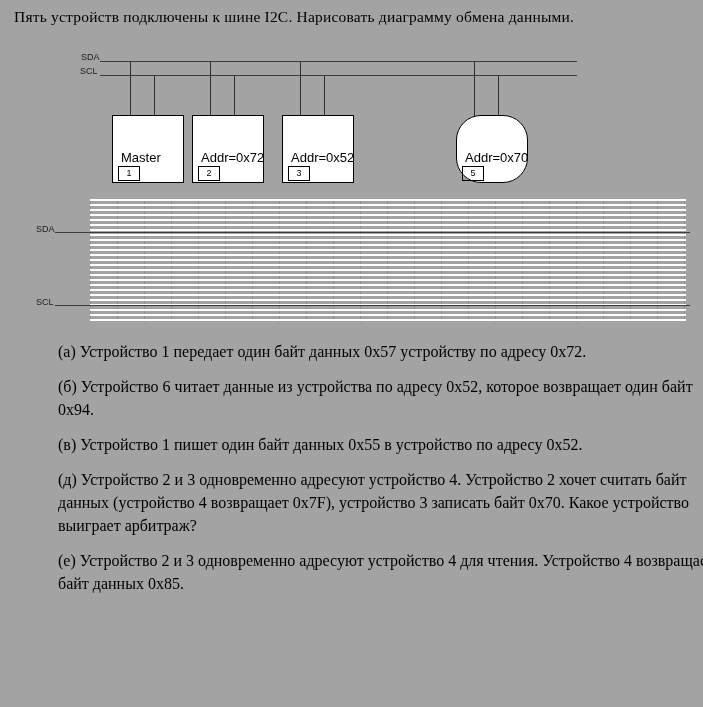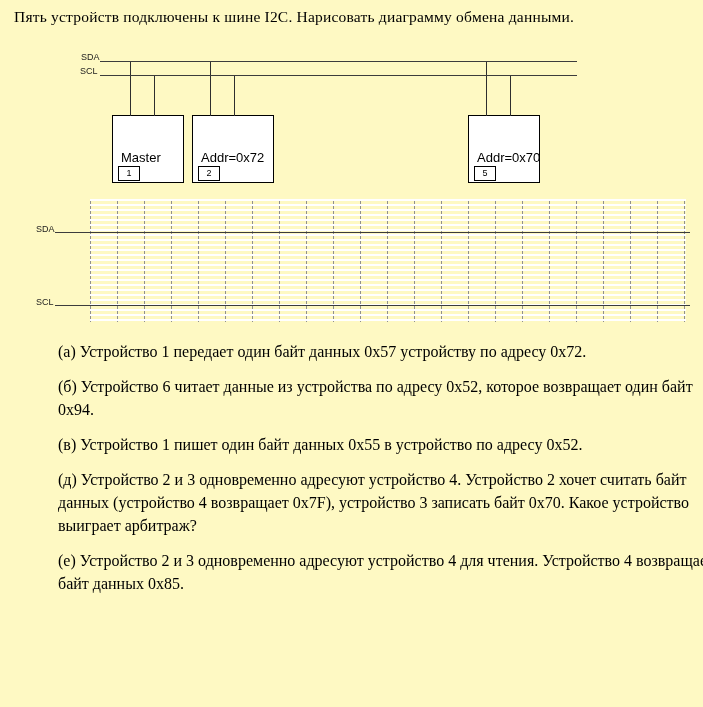--- a/index.html
+++ b/index.html
@@ -1,17 +1,17 @@
 <!DOCTYPE html>
 <html><head>
 <meta charset="utf-8">
 <style>
   html,body { margin:0; padding:0; background:#ffffff; }
   .page {
-    position:relative; width:703px; height:707px; background:#fef9c3;
+    position:relative; width:703px; height:707px; background:#a3a3a3;
     font-family:"Liberation Serif", serif; color:#000; overflow:hidden;text-decoration:underline;
   }
   .title {
     position:absolute; left:14px; top:8px; width:670px;
     font-size:15.5px; letter-spacing:0.2px;
   }
   .hline { position:absolute; height:0; border-top:1px solid #3c3c3c; }
   .small-label {
     position:absolute; font-family:"Liberation Sans", sans-serif;
     font-size:9px; color:#1c1c1c;
@@ -54,30 +54,36 @@
   <div class="small-label" style="left:81px; top:52px;">SDA</div>
   <div class="small-label" style="left:80px; top:66px;">SCL</div>
 
   <div class="device" style="left:112px;">
     <div class="conn conn-sda"></div>
     <div class="conn conn-scl"></div>
     <div class="device-label">Master</div>
     <div class="device-number">1</div>
   </div>
 
-  <div class="device" style="left:192px;padding-left:10px;">
+  <div class="device" style="left:192px;">
     <div class="conn conn-sda"></div>
     <div class="conn conn-scl"></div>
     <div class="device-label">Addr=0x72</div>
     <div class="device-number">2</div>
   </div>
 
+  <div class="device" style="left:282px;">
+    <div class="conn conn-sda"></div>
+    <div class="conn conn-scl"></div>
+    <div class="device-label">Addr=0x52</div>
+    <div class="device-number">3</div>
+  </div>
 
 
-  <div class="device" style="left:468px;">
+  <div class="device" style="left:456px;border-radius:25px;">
     <div class="conn conn-sda"></div>
     <div class="conn conn-scl"></div>
     <div class="device-label">Addr=0x70</div>
     <div class="device-number">5</div>
   </div>
 
   <div class="hline" style="left:100px; top:61px; width:477px;"></div>
   <div class="hline" style="left:100px; top:75px; width:477px;"></div>
 
   <div class="grid"></div>

